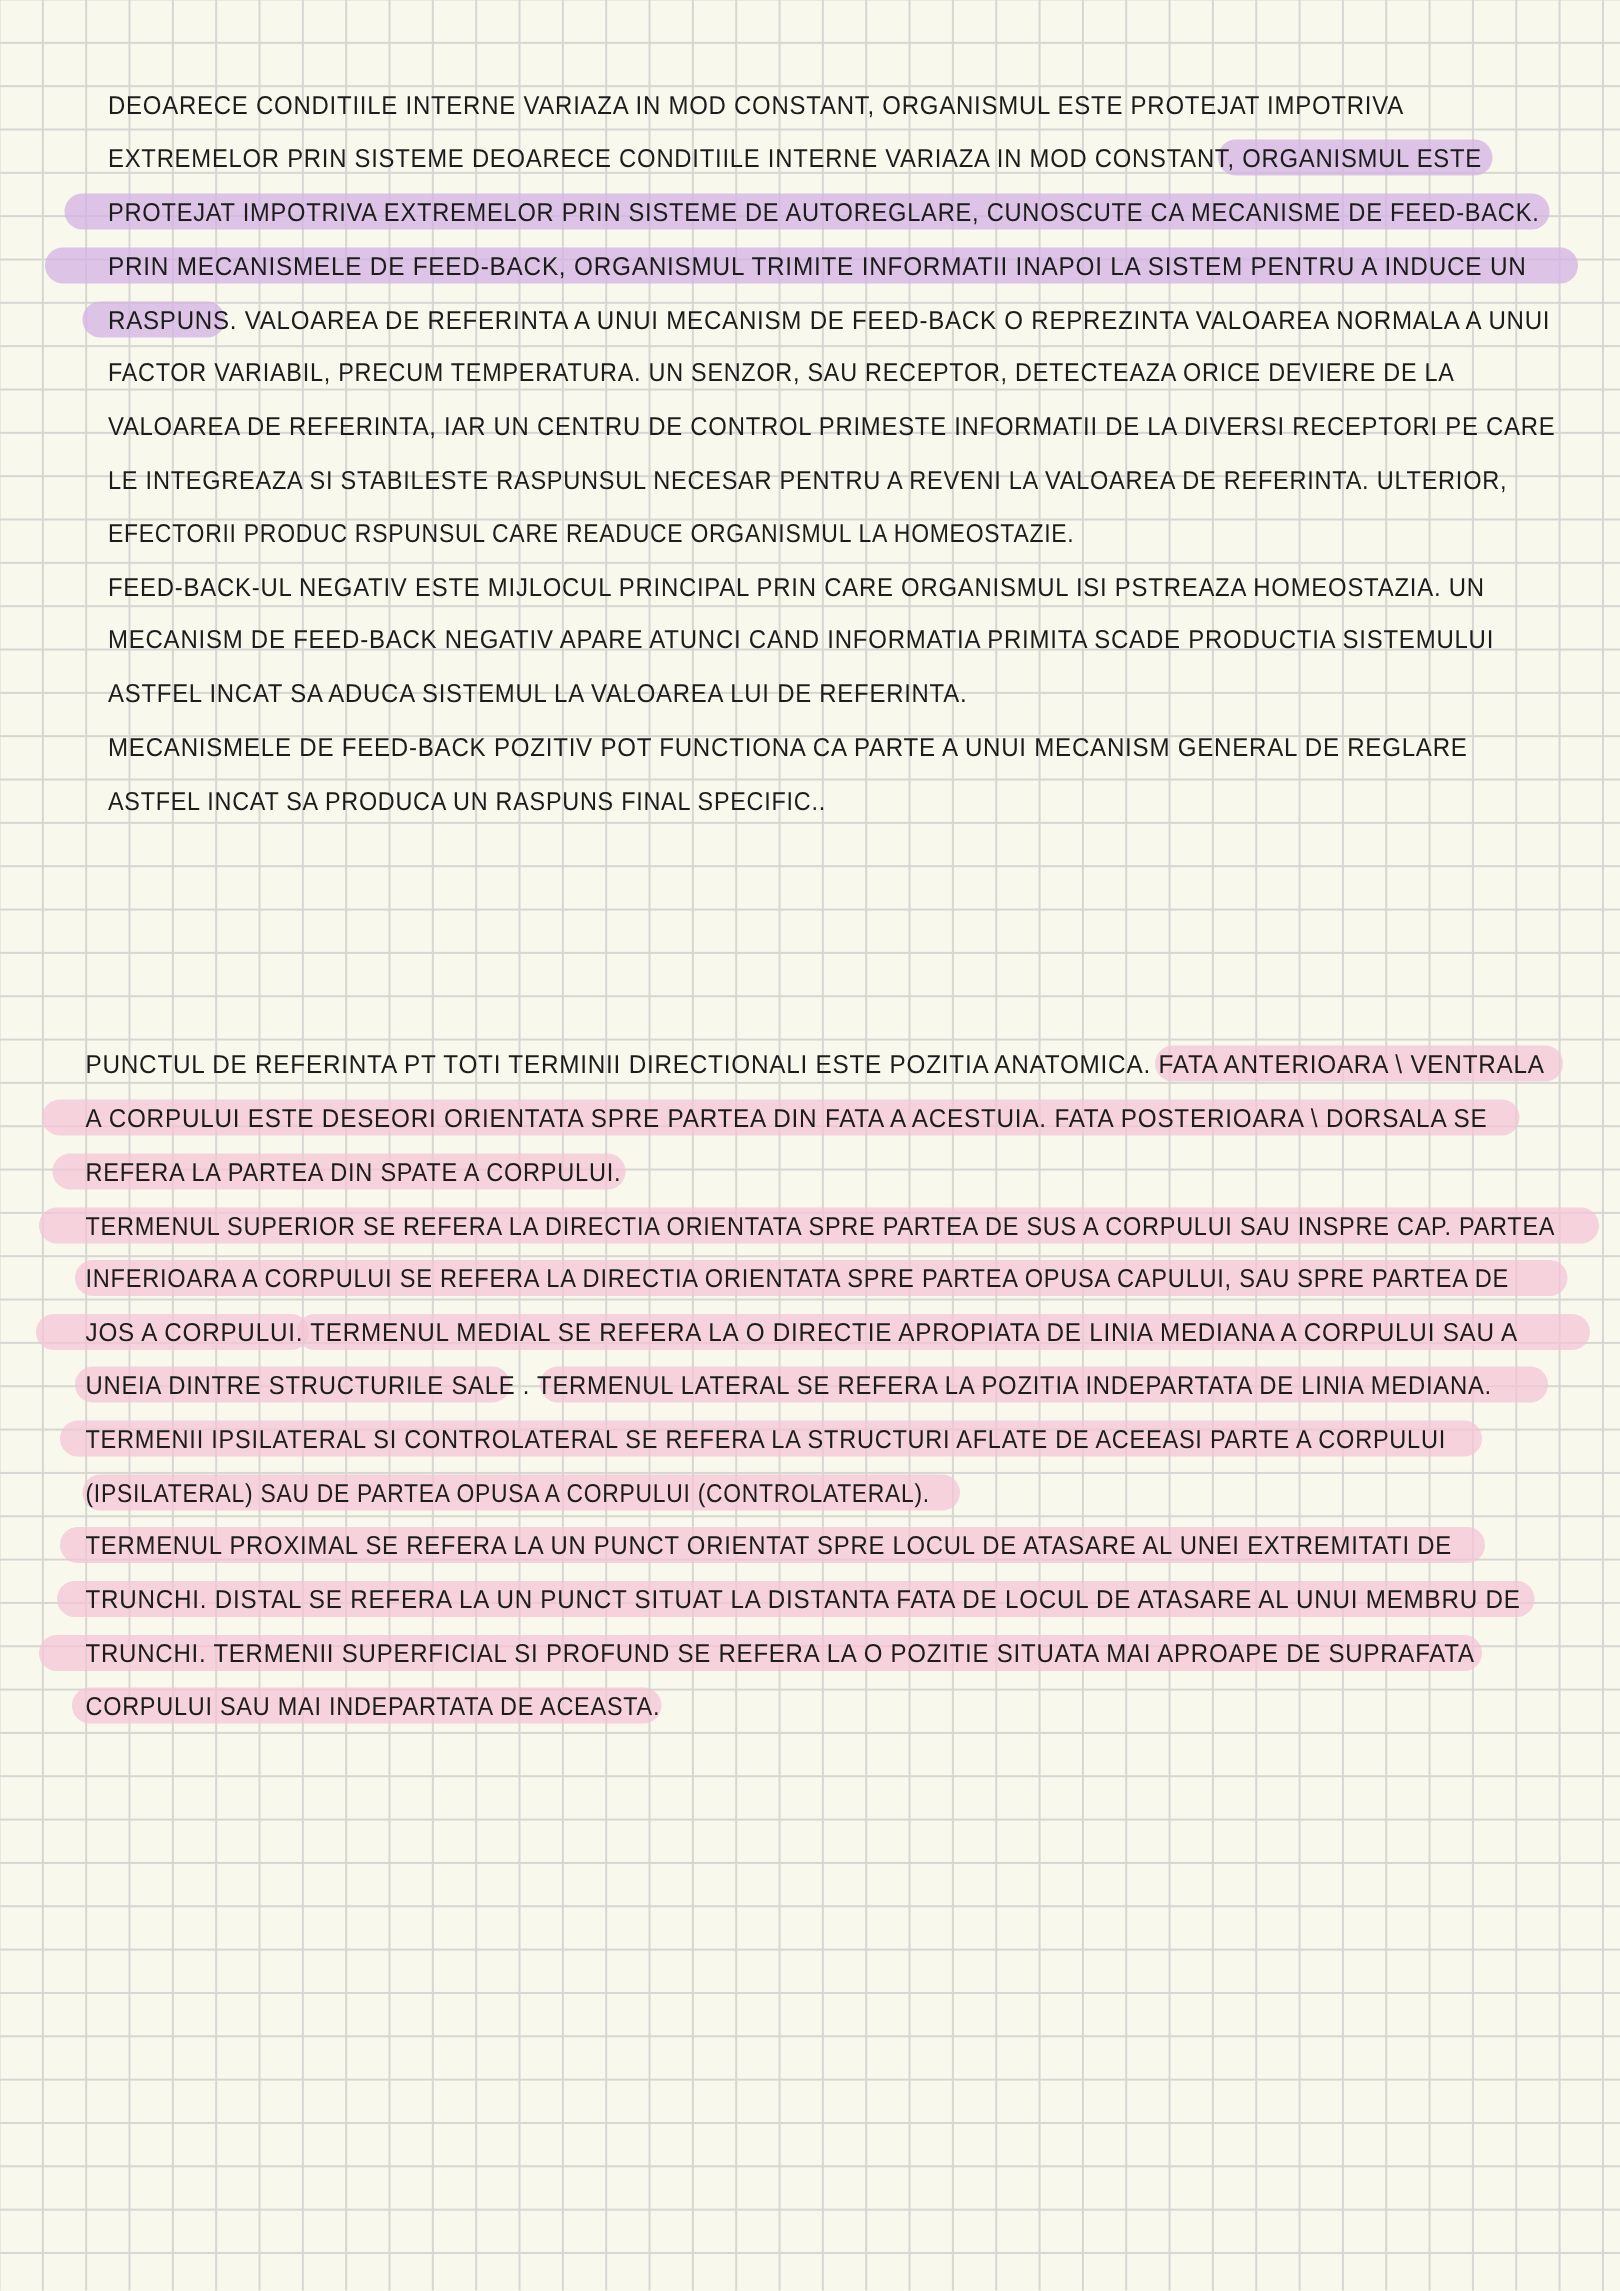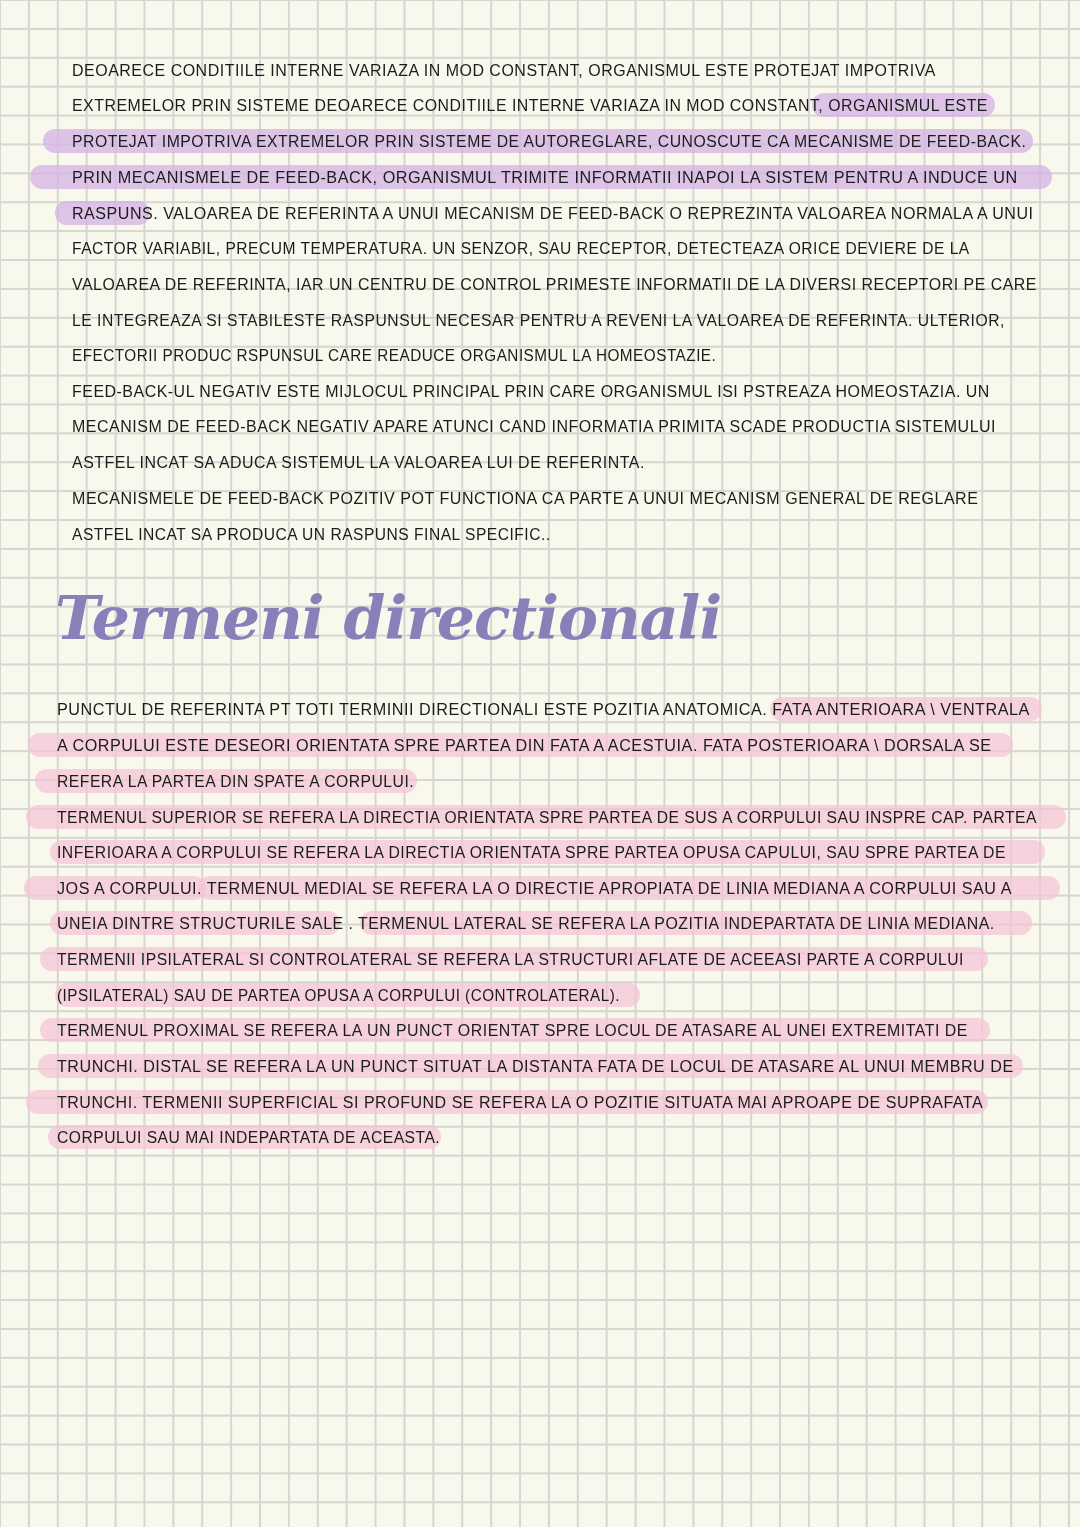--- a/index.html
+++ b/index.html
@@ -71,21 +71,20 @@
   <div class="line" style="left: 72px; top: 237px; transform: scaleX(0.907071);">factor variabil, precum temperatura. un senzor, sau receptor, detecteaza orice deviere de la</div>
   <div class="line" style="left: 72px; top: 273px; transform: scaleX(0.925216);">valoarea de referinta, iar un centru de control primeste informatii de la diversi receptori pe care</div>
   <div class="line" style="left: 72px; top: 309px; transform: scaleX(0.912916);">le integreaza si stabileste raspunsul necesar pentru a reveni la valoarea de referinta. ulterior,</div>
   <div class="line" style="left: 72px; top: 344px; transform: scaleX(0.890733);">efectorii produc rspunsul care readuce organismul la homeostazie.</div>
   <div class="line" style="left: 72px; top: 380px; transform: scaleX(0.927273);">feed-back-ul negativ este mijlocul principal prin care organismul isi pstreaza homeostazia. un</div>
   <div class="line" style="left: 72px; top: 415px; transform: scaleX(0.930514);">mecanism de feed-back negativ apare atunci cand informatia primita scade productia sistemului</div>
   <div class="line" style="left: 72px; top: 451px; transform: scaleX(0.927184);">astfel incat sa aduca sistemul la valoarea lui de referinta.</div>
   <div class="line" style="left: 72px; top: 487px; transform: scaleX(0.934021);">mecanismele de feed-back pozitiv pot functiona ca parte a unui mecanism general de reglare</div>
   <div class="line" style="left: 72px; top: 523px; transform: scaleX(0.907197);">astfel incat sa produca un raspuns final specific..</div>
 
-  <div class="title">Termeni directionali</div>
 
   <div class="hl pink" style="left:770px; top:697px; width:272px;"></div>
   <div class="hl pink" style="left:28px; top:733px; width:985px;"></div>
   <div class="hl pink" style="left:35px; top:769px; width:382px;"></div>
   <div class="hl pink" style="left:26px; top:805px; width:1040px;"></div>
   <div class="hl pink" style="left:50px; top:840px; width:995px;"></div>
   <div class="hl pink" style="left:24px; top:876px; width:182px;"></div>
   <div class="hl pink" style="left:198px; top:876px; width:862px;"></div>
   <div class="hl pink" style="left:50px; top:911px; width:290px;"></div>
   <div class="hl pink" style="left:360px; top:911px; width:672px;"></div>

